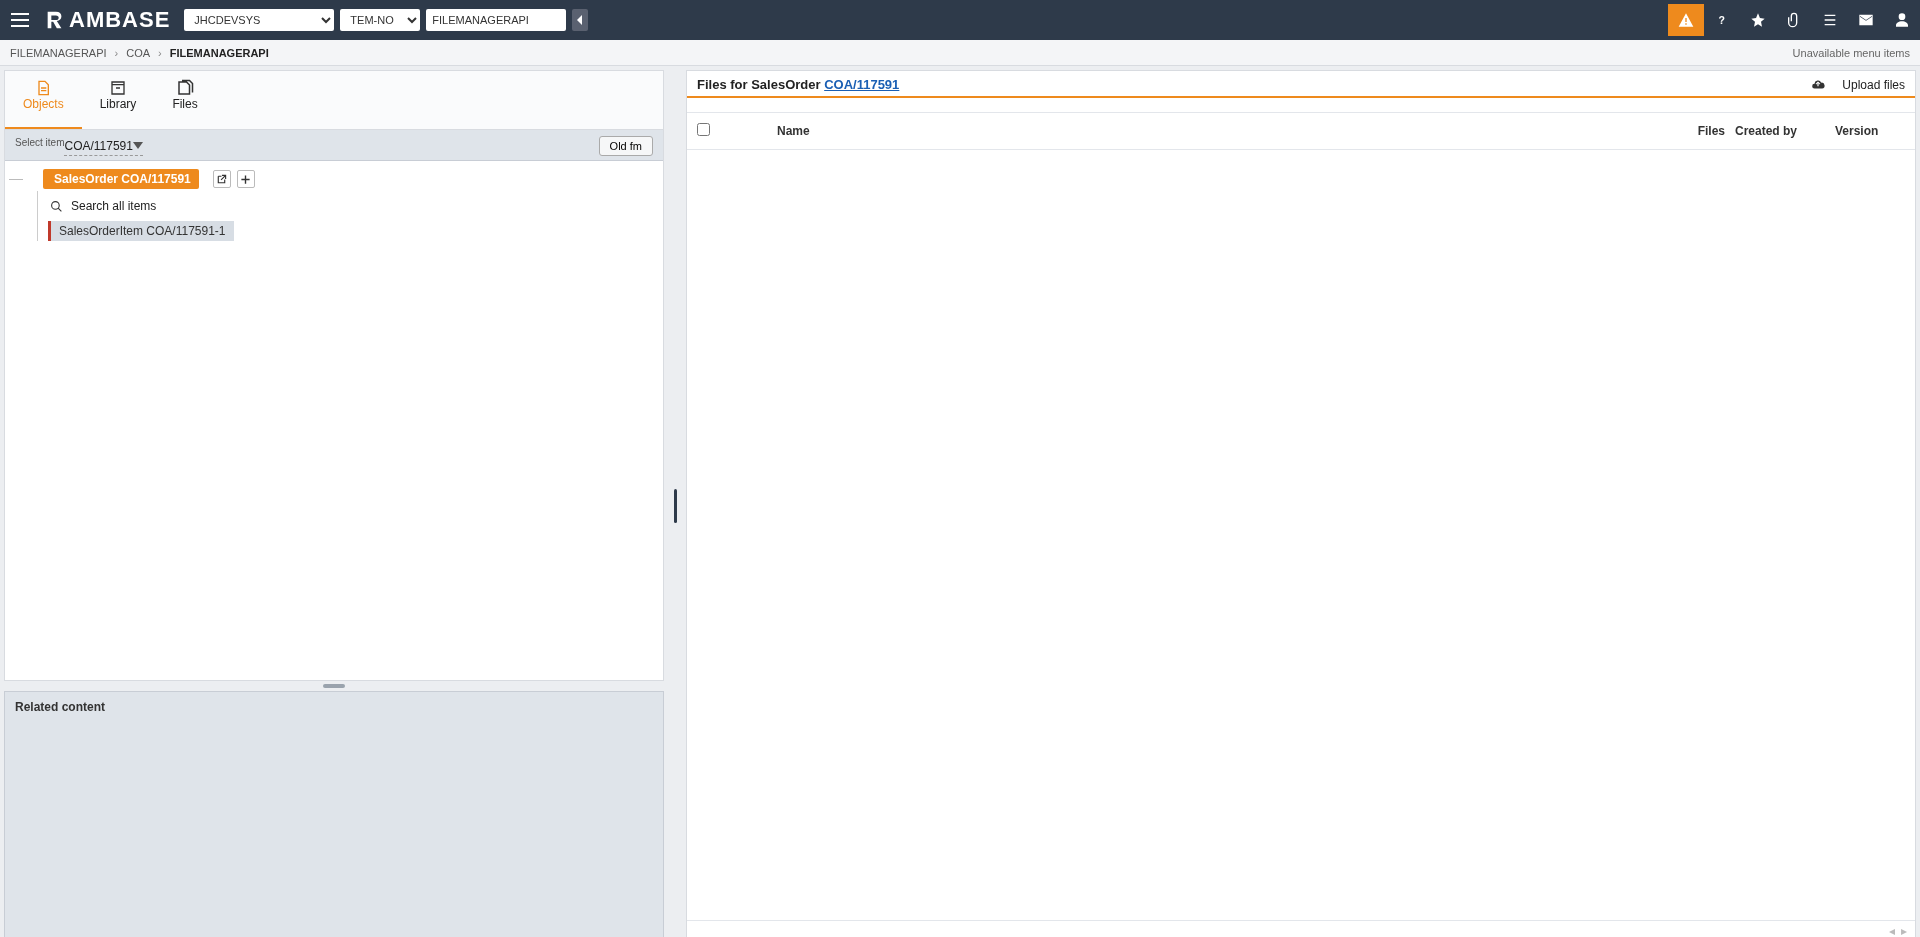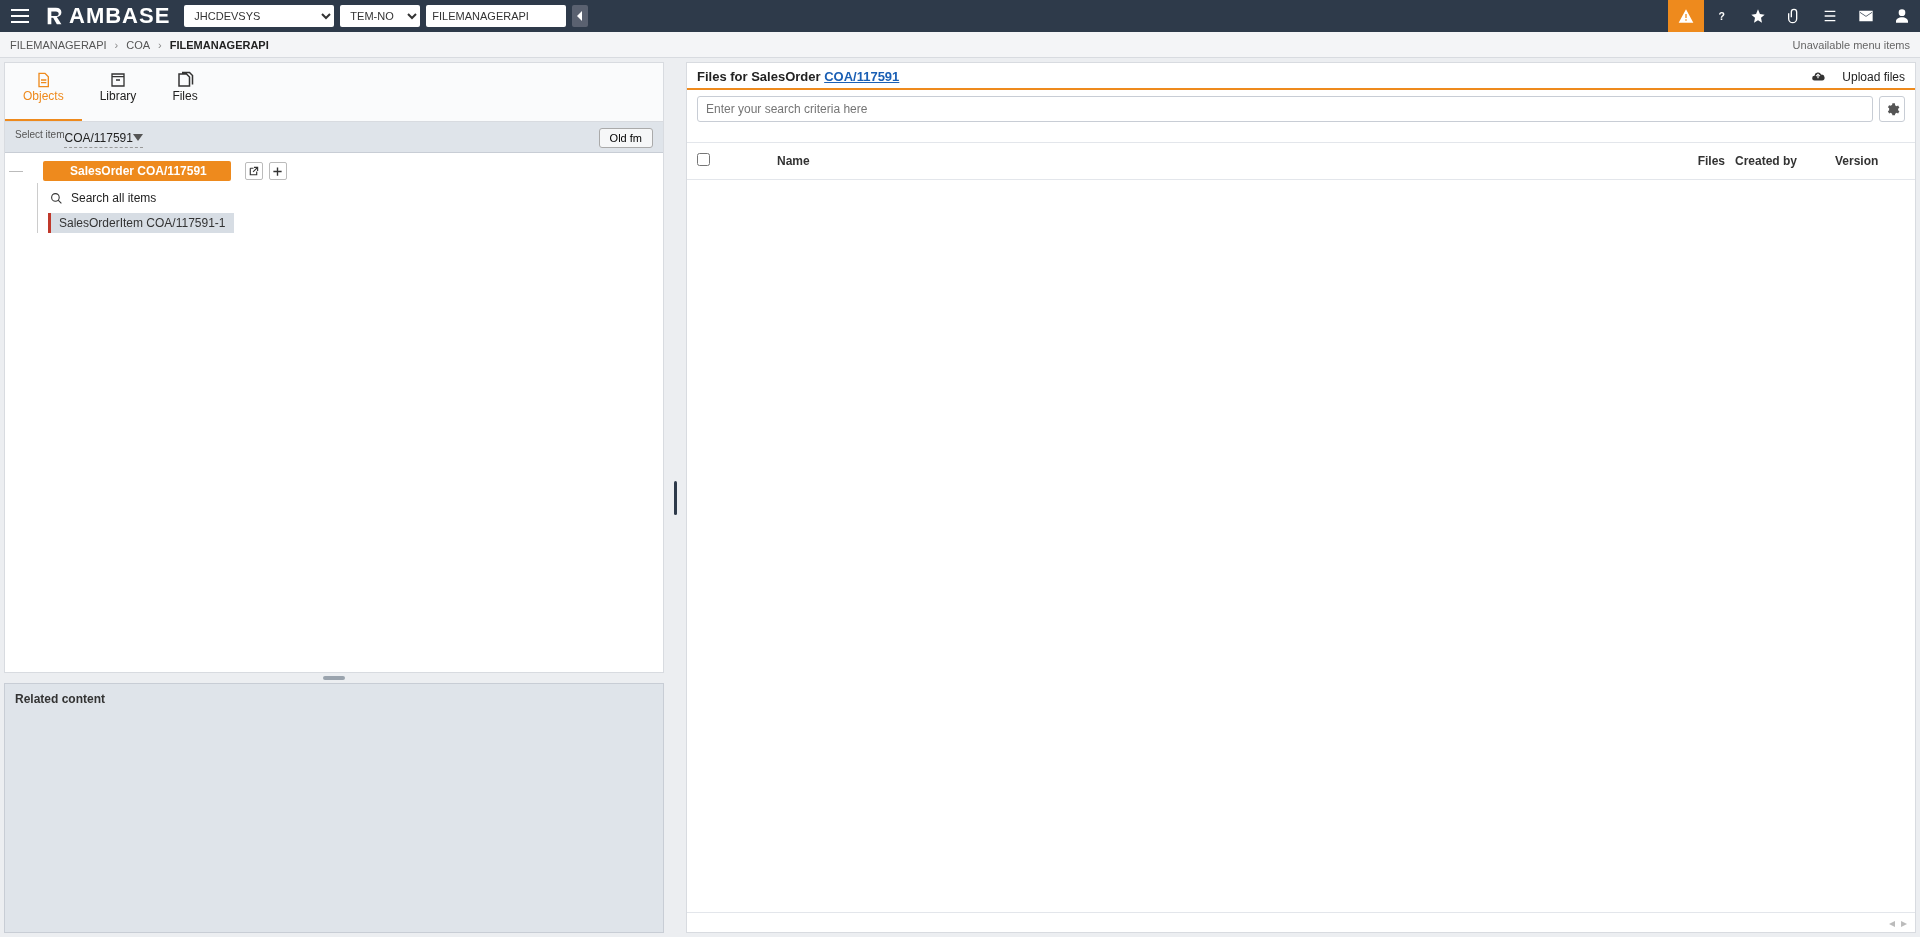--- a/index.html
+++ b/index.html
@@ -9,21 +9,21 @@
     color: #333;
     background: #eceef1;
     width: 1920px;
     height: 937px;
     overflow: hidden;
   }
 
   
   .topbar {
     background: #2e3a4a;
-    height: 32px;
+    height: 40px;
     display: flex;
     align-items: center;
     color: #fff;
   }
   .hamburger {
     width: 40px; height: 32px;
     display: flex; align-items: center; justify-content: center;
     cursor: pointer;
   }
   .logo {
@@ -151,21 +151,21 @@
   .tree-node {
     display:flex; align-items:center;
     padding: 3px 4px;
     margin: 2px 0 2px 14px;
     font-size: 12px;
     cursor:pointer;
     border-left: 3px solid transparent;
   }
   .tree-node.root {
     background: #ee8a1d; color:#fff; font-weight:600;
-    border-radius:2px; padding: 3px 24px;
+    border-radius:2px; padding: 3px 8px;
     display:inline-flex;
     margin-left: 14px;
   }
   .tree-root-row { display:flex; align-items:center; gap:6px; margin-left:0;}
   .tree-line {
     width:14px; border-bottom:1px solid #bbb; height:1px;
   }
   .node-actions { display:inline-flex; gap:6px; margin-left:8px; }
   .node-actions .btn {
     width:18px; height:18px; border:1px solid #bbb; background:#fff;
@@ -447,28 +447,20 @@
         <span>Files for SalesOrder </span><a href="#">COA/117591</a>
       </div>
       <div class="upload-btn">
         <svg width="16" height="14" viewBox="0 0 24 24">
             <path fill="#333" d="M19 18H6a4 4 0 0 1 0-8 6 6 0 0 1 11.5-2A4.5 4.5 0 0 1 19 18zM11 9v5h2V9l2 2 1-1-4-4-4 4 1 1 2-2z"></path>
           </svg>
         <span>Upload files</span>
       </div>
     </div>
 
-    <div class="search-row">
-      <input class="search-input" placeholder="Enter your search criteria here" style="">
-      <div class="gear-btn">
-        <svg width="15" height="15" viewBox="0 0 24 24">
-            <path fill="#555" d="M12 8a4 4 0 1 0 4 4 4 4 0 0 0-4-4zm9 4a7.9 7.9 0 0 0-.1-1.3l2.1-1.6-2-3.4-2.5 1a8 8 0 0 0-2.2-1.3L15.8 2h-4l-.5 2.7a8 8 0 0 0-2.2 1.3l-2.5-1-2 3.4L6.7 10A7.9 7.9 0 0 0 6.6 12a7.9 7.9 0 0 0 .1 1.3l-2.1 1.6 2 3.4 2.5-1a8 8 0 0 0 2.2 1.3l.5 2.7h4l.5-2.7a8 8 0 0 0 2.2-1.3l2.5 1 2-3.4-2.1-1.6A7.9 7.9 0 0 0 21 12z"></path>
-          </svg>
-      </div>
-    </div>
 
     <div class="table-head">
       <div class="th-check">
         <input type="checkbox" style="">
       </div>
       <div class="th-icon"></div>
       <div class="th-name">Name</div>
       <div class="th-type">Files</div>
       <div class="th-created">Created by</div>
       <div class="th-version">Version</div>

